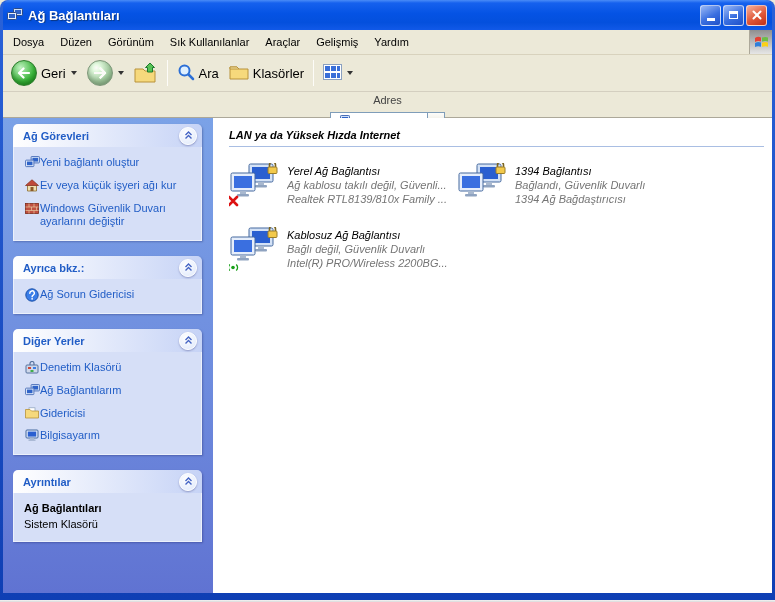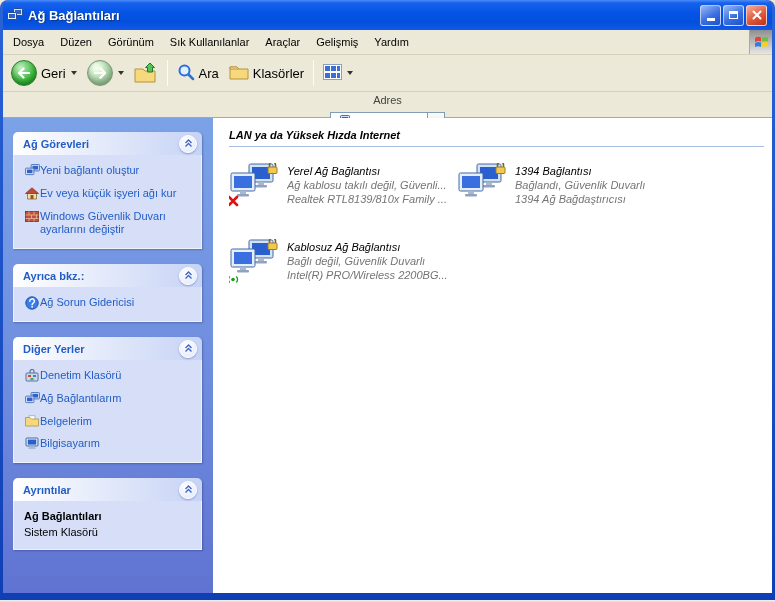--- a/index.html
+++ b/index.html
@@ -49,38 +49,38 @@
   .addr-label { padding:0 2px; color:#444; }
   .addr-combo { flex:1; height:21px; background:#fff; border:1px solid #7F9DB9; display:flex; align-items:center; padding-left:3px; }
   .addr-text { flex:1; padding-left:4px; white-space:nowrap; overflow:hidden; }
   .addr-dd { width:17px; height:19px; border-left:1px solid #7F9DB9; background:linear-gradient(180deg,#fdfdfb,#dcd7c6);
     display:flex; align-items:center; justify-content:center; }
   .go-btn { display:flex; align-items:center; gap:4px; padding:1px 7px 1px 3px; border-radius:2px; }
 
   
   .bodyarea { flex:1; display:flex; overflow:hidden; }
 
-  .sidebar { width:210px; background:linear-gradient(180deg,#7ba2e7 0%,#6e8cde 55%,#6073d2 100%); padding:14px 11px 0 10px; overflow:hidden; }
+  .sidebar { width:210px; background:linear-gradient(180deg,#7ba2e7 0%,#6e8cde 55%,#6073d2 100%); padding:6px 11px 0 10px; overflow:hidden; }
   .pane { margin-bottom:15px; border-radius:5px 5px 0 0; box-shadow:1px 1px 2px rgba(0,0,60,.25); }
   .pane-header { height:23px; background:linear-gradient(90deg,#ffffff 0%,#c6d3f6 100%); border-radius:5px 5px 0 0;
     display:flex; align-items:center; justify-content:space-between; padding:0 5px 0 10px;
     color:#215DC6; font-weight:bold; }
   .chevron-circle { width:18px; height:18px; border-radius:50%; background:radial-gradient(circle at 40% 32%,#ffffff,#dde7fb);
     border:1px solid #fff; display:flex; align-items:center; justify-content:center; box-shadow:0 1px 2px rgba(0,0,80,.3); }
   .pane-body { background:#D6DFF7; padding:9px 6px 11px 10px; display:flex; flex-direction:column; gap:9px;
     border:1px solid rgba(255,255,255,.55); border-top:none; }
   .pane-item { display:flex; align-items:flex-start; color:#215DC6; line-height:1.25; cursor:pointer; }
   .pi-icon { flex:0 0 16px; display:flex; justify-content:center; margin-top:0; }
   .details-title { font-weight:bold; color:#000; }
   .details-sub { color:#000; margin-top:2px; }
 
   .main { flex:1; background:#fff; padding:9px 6px 0 16px; overflow:hidden;font-style:italic; }
   .group-title { font-weight:bold; padding-top:2px; white-space:nowrap; }
   .group-rule { height:1px; background:#a9bee3; margin:5px 2px 16px 0; }
-  .tiles { display:grid; grid-template-columns:228px 228px; row-gap:20px; }
+  .tiles { display:grid; grid-template-columns:228px 228px; row-gap:8px; }
   .tile { display:flex; gap:8px; align-items:flex-start; height:56px; overflow:hidden; }
   .tile-icon { position:relative; flex:0 0 50px; width:50px; height:44px; }
   .ovl { position:absolute; line-height:0; }
   .ovl.lock { top:-2px; right:0; }
   .ovl.redx { left:-2px; bottom:0; }
   .ovl.wifi { left:-4px; bottom:-1px; }
   .tile-text { min-width:0; padding-top:1px; }
   .t-name { display:block; color:#000; line-height:14px; white-space:nowrap; overflow:hidden; }
   .t-status,.t-device { display:block; color:#757575; line-height:14px; white-space:nowrap; overflow:hidden; }
 
@@ -329,21 +329,21 @@
                 </span>
                 <span class="pi-label">Ağ Bağlantılarım</span>
               </div>
               <div class="pane-item">
                 <span class="pi-icon">
                   <svg width="14" height="12" viewBox="0 0 14 12">
                     <rect x="4" y="0.8" width="6" height="5" fill="#fff" stroke="#8aa0b8" stroke-width="0.7"></rect>
                     <path d="M0.5 2.5 H5 L6.5 4 H13.5 V11 H0.5 Z" fill="#F6D97C" stroke="#B8923A" stroke-width="0.8"></path>
                   </svg>
                 </span>
-                <span class="pi-label">Belgelerim</span>
+                <span class="pi-label">Gidericisi</span>
               </div>
               <div class="pane-item">
                 <span class="pi-icon">
                   <svg width="14" height="12" viewBox="0 0 14 12">
                     <rect x="1" y="1" width="12" height="8" rx="1" fill="#dfe8f8" stroke="#44699e"></rect>
                     <rect x="2.8" y="2.6" width="8.4" height="5" fill="#2a5fd0"></rect>
                     <rect x="5" y="9" width="4" height="1.6" fill="#a8b8cf"></rect>
                       <rect x="3.5" y="10.6" width="7" height="1" fill="#8fa3c0"></rect>
                   </svg>
                 </span>

